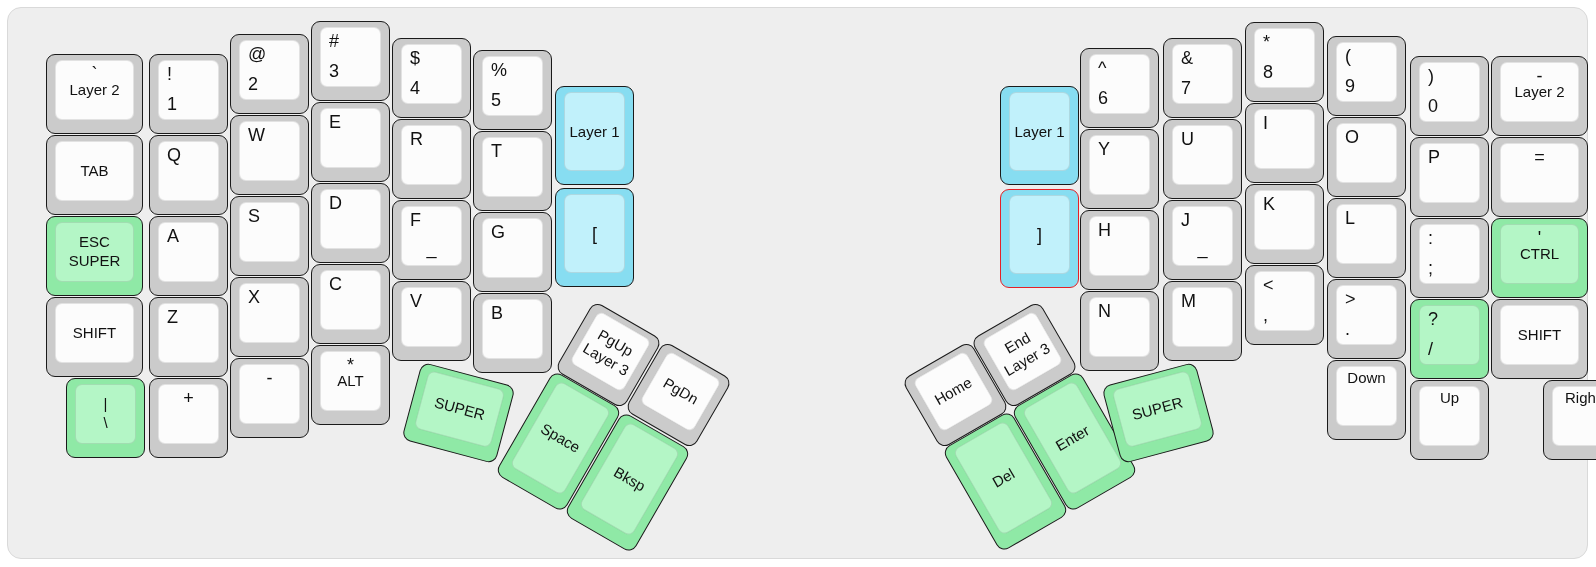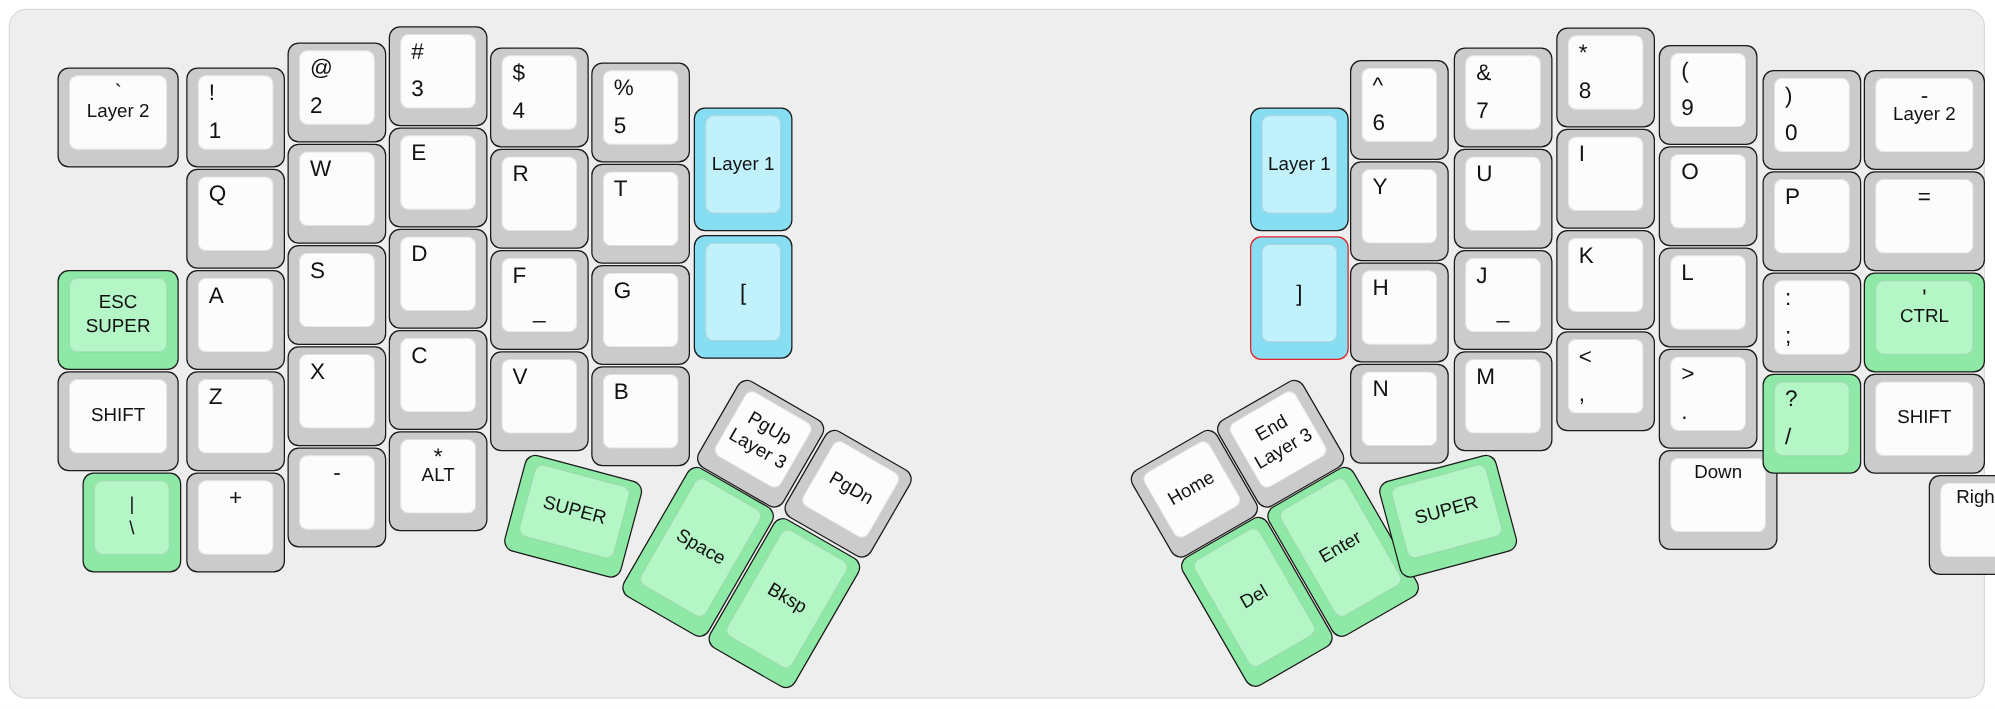--- a/index.html
+++ b/index.html
@@ -31,20 +31,25 @@
 </head>
 <body>
 
 <div class="board">
     <div class="key white" style="left: 38px; top: 46px; width: 97px; height: 80px;">
       <div class="cap">
         <span class="lab l-tc lg">`</span>
         <span class="lab l-c md">Layer 2</span>
       </div>
     </div>
+    <div class="key white" style="left: 38px; top: 127px; width: 97px; height: 80px;">
+      <div class="cap">
+        <span class="lab l-c md">TAB</span>
+      </div>
+    </div>
     <div class="key green" style="left: 38px; top: 208px; width: 97px; height: 80px;">
       <div class="cap">
         <span class="lab l-c md">ESC
 SUPER</span>
       </div>
     </div>
     <div class="key white" style="left: 38px; top: 289px; width: 97px; height: 80px;">
       <div class="cap">
         <span class="lab l-c md">SHIFT</span>
       </div>
@@ -303,21 +308,21 @@
       <div class="cap">
         <span class="lab l-tl lg">L</span>
       </div>
     </div>
     <div class="key white" style="left: 1319px; top: 271px; width: 79px; height: 80px;">
       <div class="cap">
         <span class="lab l-tl lg">&gt;</span>
         <span class="lab l-bl lg">.</span>
       </div>
     </div>
-    <div class="key white" style="left: 1319px; top: 352px; width: 95px; height: 80px;">
+    <div class="key white" style="left: 1319px; top: 352px; width: 79px; height: 80px;">
       <div class="cap">
         <span class="lab l-tc md">Down</span>
       </div>
     </div>
     <div class="key white" style="left: 1402px; top: 48px; width: 79px; height: 80px;">
       <div class="cap">
         <span class="lab l-tl lg">)</span>
         <span class="lab l-bl lg">0</span>
       </div>
     </div>
@@ -329,20 +334,25 @@
     <div class="key white" style="left: 1402px; top: 210px; width: 79px; height: 80px;">
       <div class="cap">
         <span class="lab l-tl lg">:</span>
         <span class="lab l-bl lg">;</span>
       </div>
     </div>
     <div class="key green" style="left: 1402px; top: 291px; width: 79px; height: 80px;">
       <div class="cap">
         <span class="lab l-tl lg">?</span>
         <span class="lab l-bl lg">/</span>
+      </div>
+    </div>
+    <div class="key white" style="left: 1402px; top: 372px; width: 79px; height: 80px;">
+      <div class="cap">
+        <span class="lab l-tc md">Up</span>
       </div>
     </div>
     <div class="key white" style="left: 1483px; top: 48px; width: 97px; height: 80px;">
       <div class="cap">
         <span class="lab l-tc lg">-</span>
         <span class="lab l-c md">Layer 2</span>
       </div>
     </div>
     <div class="key white" style="left: 1483px; top: 129px; width: 97px; height: 80px;">
       <div class="cap">

